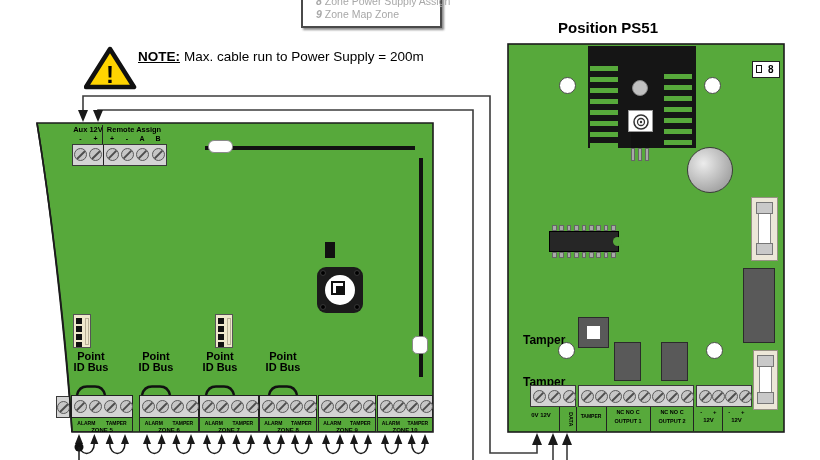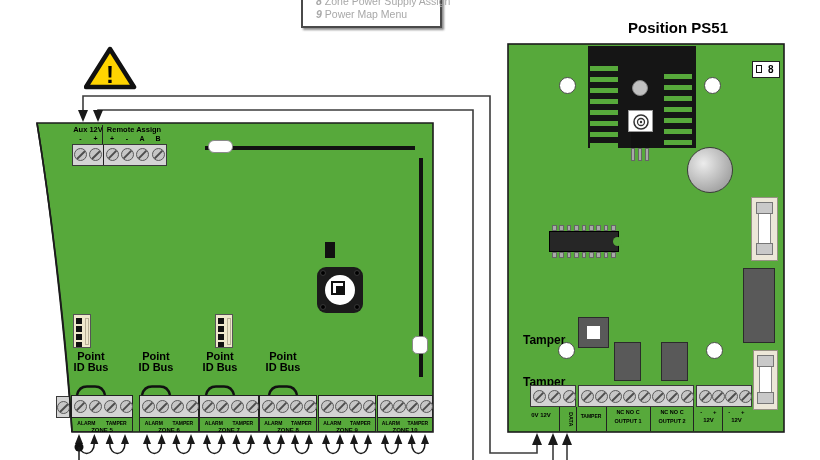--- a/index.html
+++ b/index.html
@@ -49,27 +49,28 @@
 
 <div id="stage">
 
   <svg class="layer" width="820" height="460">
     <path class="pcb" d="M37,123 L433,123 L433,432 L72,432 C66,345 52,215 37,123 Z"></path>
     <rect class="pcb" x="508" y="44" width="276" height="388"></rect>
   </svg>
 
   <div class="menu-box">
     <div class="menu-item"><b>8</b><span>Zone Power Supply Assign</span></div>
-    <div class="menu-item"><b>9</b><span>Power Map Menu</span></div>
+    <div class="menu-item"><b>9</b><span>Zone Map Zone</span></div>
   </div>
 
   <svg class="layer" width="140" height="100" style="left:84px;top:46px;position:absolute">
     <polygon points="26,3 50,41 2,41" fill="#ffd400" stroke="#111" stroke-width="4.5" stroke-linejoin="round"></polygon>
     <text x="26" y="37" text-anchor="middle" font-size="24" font-weight="bold" font-family="Liberation Sans,sans-serif">!</text>
   </svg>
+  <div class="note-l1"><span class="nh">NOTE:</span><span>Max. cable run to Power Supply = 200m</span></div>
 
   <div class="lbl" style="left:58px;top:126px;width:60px;text-align:center;font-size:7.5px">Aux 12V</div>
   <div class="lbl" style="left:96px;top:126px;width:76px;text-align:center;font-size:7.5px">Remote Assign</div>
   <div id="pin-signs">
       <div class="lbl" style="left: 75.5px; top: 135px; width: 10px; text-align: center; font-size: 7px;">-</div>
       <div class="lbl" style="left: 90.5px; top: 135px; width: 10px; text-align: center; font-size: 7px;">+</div>
       <div class="lbl" style="left: 107px; top: 135px; width: 10px; text-align: center; font-size: 7px;">+</div>
       <div class="lbl" style="left: 122px; top: 135px; width: 10px; text-align: center; font-size: 7px;">-</div>
       <div class="lbl" style="left: 137px; top: 135px; width: 10px; text-align: center; font-size: 7px;">A</div>
       <div class="lbl" style="left: 153px; top: 135px; width: 10px; text-align: center; font-size: 7px;">B</div>
@@ -214,21 +215,21 @@
           <div class="screw" style="left: 41.5px; top: 4px;"></div>
         </div>
         <div class="zrow1" style="">
           <span>ALARM</span>
           <span>TAMPER</span>
         </div>
         <div class="zrow2" style="">ZONE 10</div>
       </div>
     </div>
 
-  <div class="lbl" style="left:558px;top:20px;width:170px;text-align:right;font-size:15px">Position PS51</div>
+  <div class="lbl" style="left:558px;top:20px;width:170px;text-align:left;font-size:15px">Position PS51</div>
 
   <div class="abs" style="left:588px;top:46px;width:108px;height:102px;background:#151515"></div>
   <div id="fins">
       <div class="fin" style="left: 590px; top: 66px; width: 28px; height: 5px;"></div>
       <div class="fin" style="left: 590px; top: 77px; width: 28px; height: 5px;"></div>
       <div class="fin" style="left: 590px; top: 88px; width: 28px; height: 5px;"></div>
       <div class="fin" style="left: 590px; top: 99px; width: 28px; height: 5px;"></div>
       <div class="fin" style="left: 590px; top: 110px; width: 28px; height: 5px;"></div>
       <div class="fin" style="left: 590px; top: 121px; width: 28px; height: 5px;"></div>
       <div class="fin" style="left: 590px; top: 132px; width: 28px; height: 5px;"></div>

